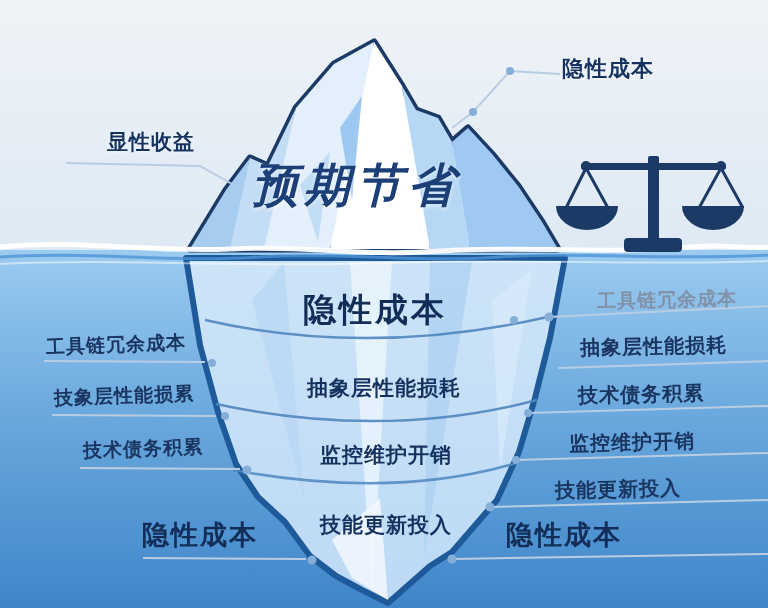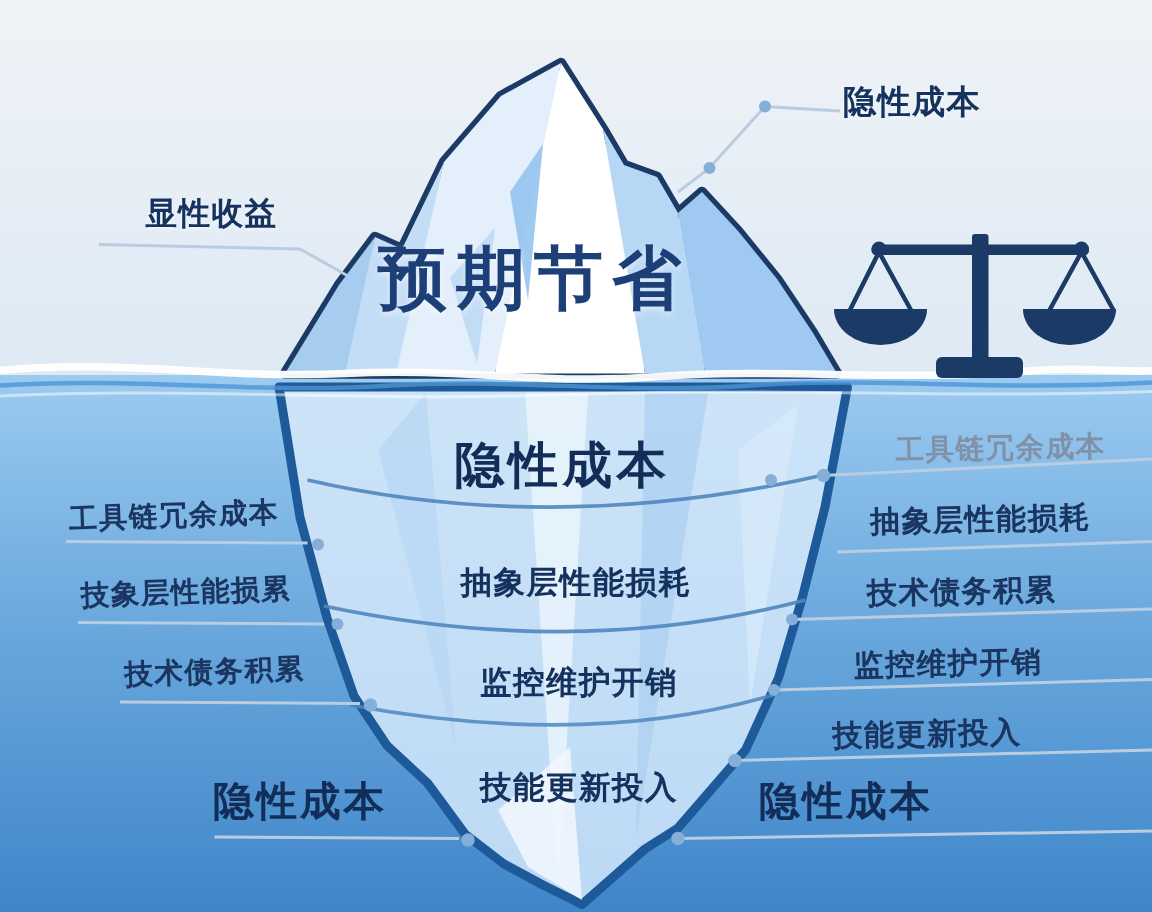--- a/index.html
+++ b/index.html
@@ -122,23 +122,23 @@
       <circle cx="549" cy="317" r="4.5"></circle>
       <circle cx="528" cy="413" r="4"></circle>
       <circle cx="516" cy="460" r="4"></circle>
       <circle cx="490" cy="507" r="4.5"></circle>
       <circle cx="452" cy="559" r="4.5"></circle>
     </g>
   </svg>
 
   <div class="lbl halo" style="left:562px;top:57px;font-size:22px;">隐性成本</div>
 
-  <div class="lbl halo" style="left:97px;top:131px;font-size:21px;">显性收益</div>
+  <div class="lbl halo" style="left:107px;top:131px;font-size:21px;">显性收益</div>
 
-  <div class="lbl big-title" style="left:252px;top:160px;">预期节省</div>
+  <div class="lbl big-title" style="left:252px;top:160px;font-style:italic;">预期节省</div>
 
 
   <div class="lbl section-title" style="left:303px;top:292px;">隐性成本</div>
 
   <div class="lbl berg-label" style="left:307px;top:377px;">抽象层性能损耗</div>
   <div class="lbl berg-label" style="left:320px;top:444px;">监控维护开销</div>
   <div class="lbl berg-label" style="left:320px;top:514px;">技能更新投入</div>
 
   <div class="lbl side-label tilt-l" style="left:46px;top:334px;">工具链冗余成本</div>
   <div class="lbl side-label tilt-l" style="left:54px;top:385px;">技象层性能损累</div>

